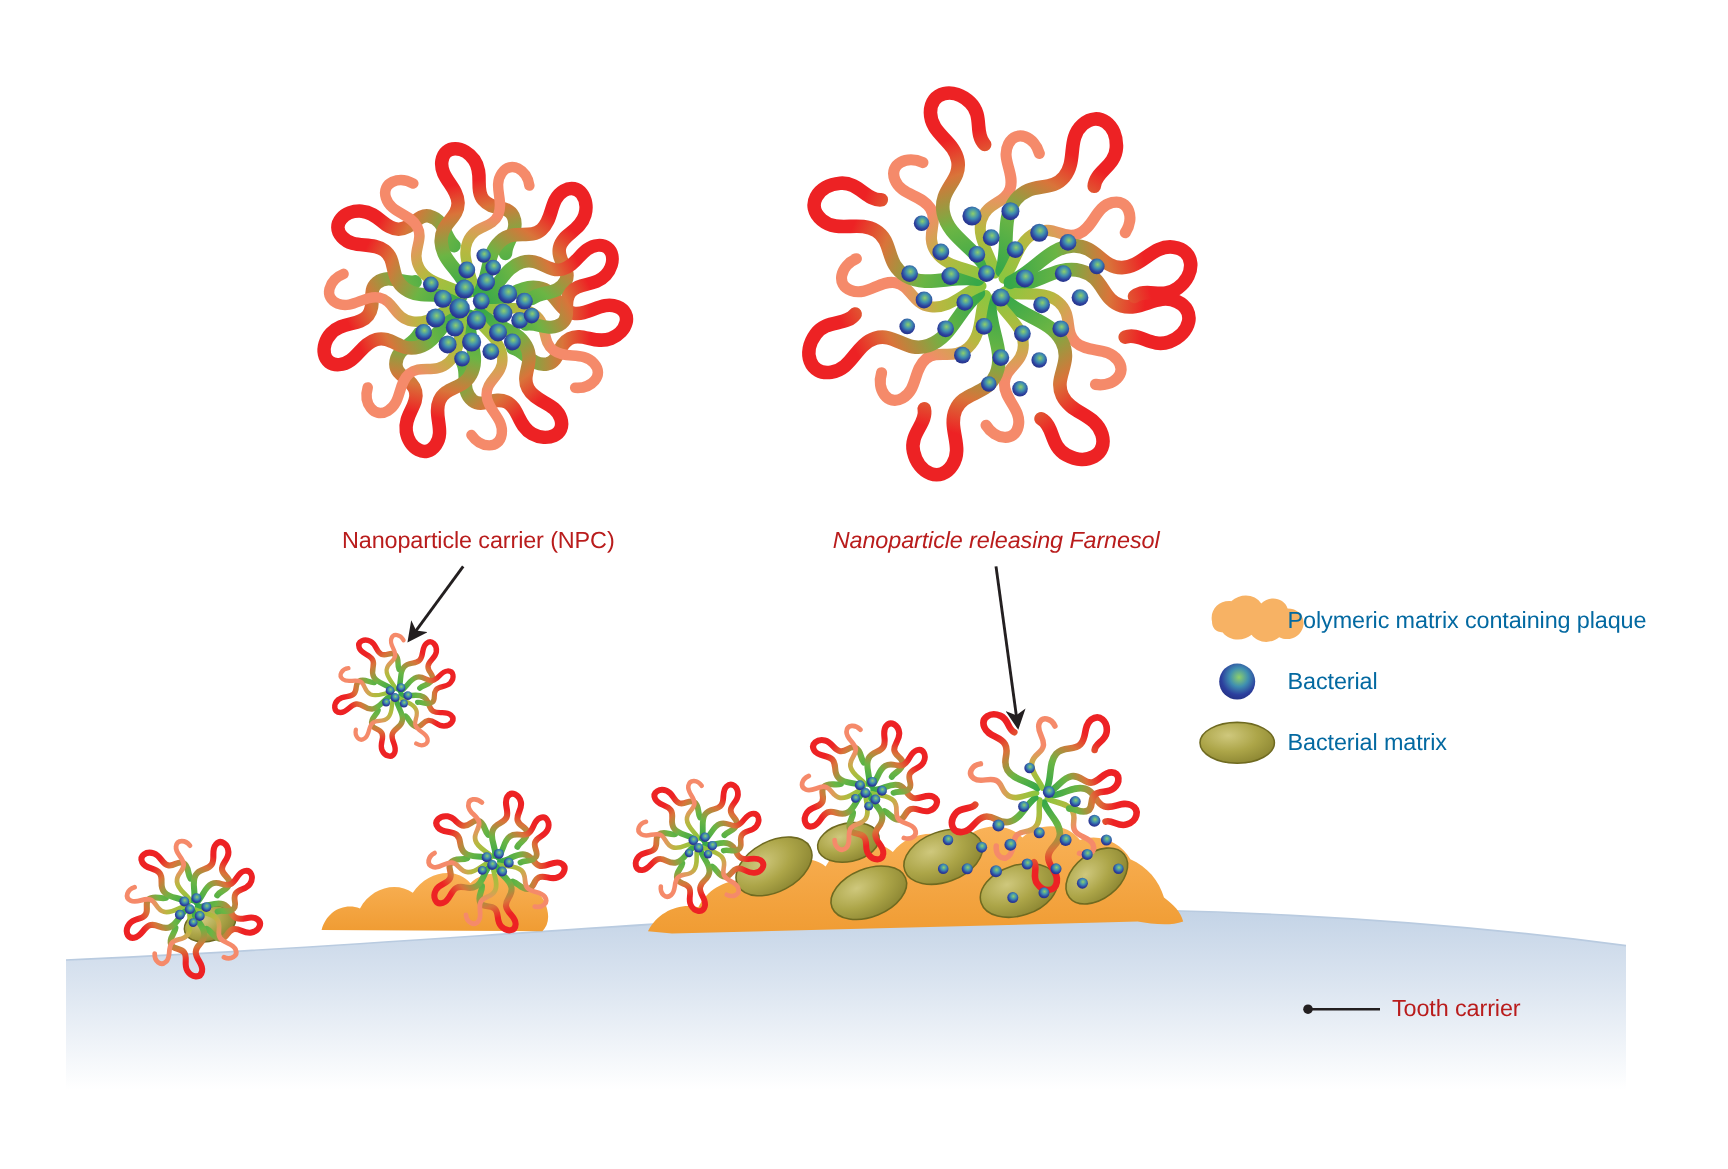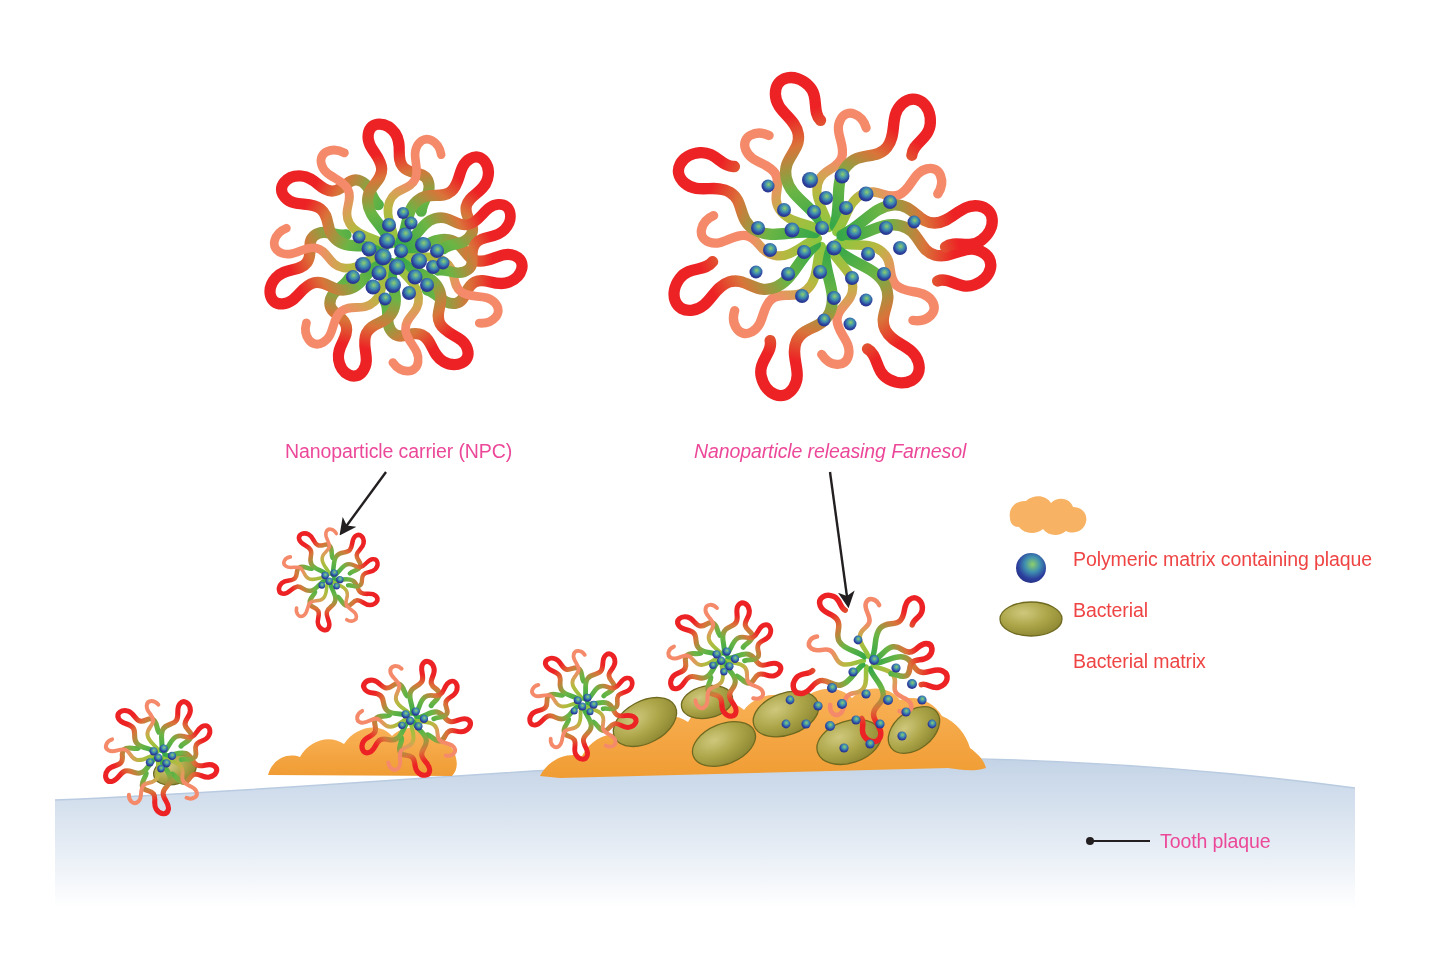--- a/index.html
+++ b/index.html
@@ -5,27 +5,26 @@
 <style>
   html,body{margin:0;padding:0;background:#ffffff;}
   body{
     width:1440px;height:974px;position:relative;overflow:hidden;
     font-family:"Liberation Sans","DejaVu Sans",sans-serif;
     color:#231f20;
   }
   #stage{position:absolute;left:0;top:0;width:1440px;height:974px;}
   svg.layer{position:absolute;left:0;top:0;width:1440px;height:974px;}
   .cap{
-    position:absolute;font-size:19.5px;color:#ec4899;white-space:nowrap;
+    position:absolute;font-size:19.5px;color:#b91c1c;white-space:nowrap;
     letter-spacing:-0.1px;
   }
   .legend-label{
-    position:absolute;font-size:19.5px;color:#ef4444;white-space:nowrap;
+    position:absolute;font-size:19.5px;color:#0369a1;white-space:nowrap;
     letter-spacing:-0.1px;
-    margin-top:42px;
   }
   #cap-left{left:285px;top:440px;}
   #cap-right{left:694px;top:440px;font-style:italic;}
   #legend-0{left:1073px;top:506px;}
   #legend-1{left:1073px;top:557px;}
   #legend-2{left:1073px;top:608px;}
   #tooth-label{left:1160px;top:830px;}
 </style>
 </head>
 <body>
@@ -626,15 +625,15 @@
   <div class="cap" id="cap-left">Nanoparticle carrier (NPC)</div>
 
   <div class="cap" id="cap-right">Nanoparticle releasing Farnesol</div>
 
   <div class="legend-label" id="legend-0">Polymeric matrix containing plaque</div>
 
   <div class="legend-label" id="legend-1">Bacterial</div>
 
   <div class="legend-label" id="legend-2">Bacterial matrix</div>
 
-  <div class="cap" id="tooth-label">Tooth plaque</div>
+  <div class="cap" id="tooth-label">Tooth carrier</div>
 
 </div>
 
 </body></html>

